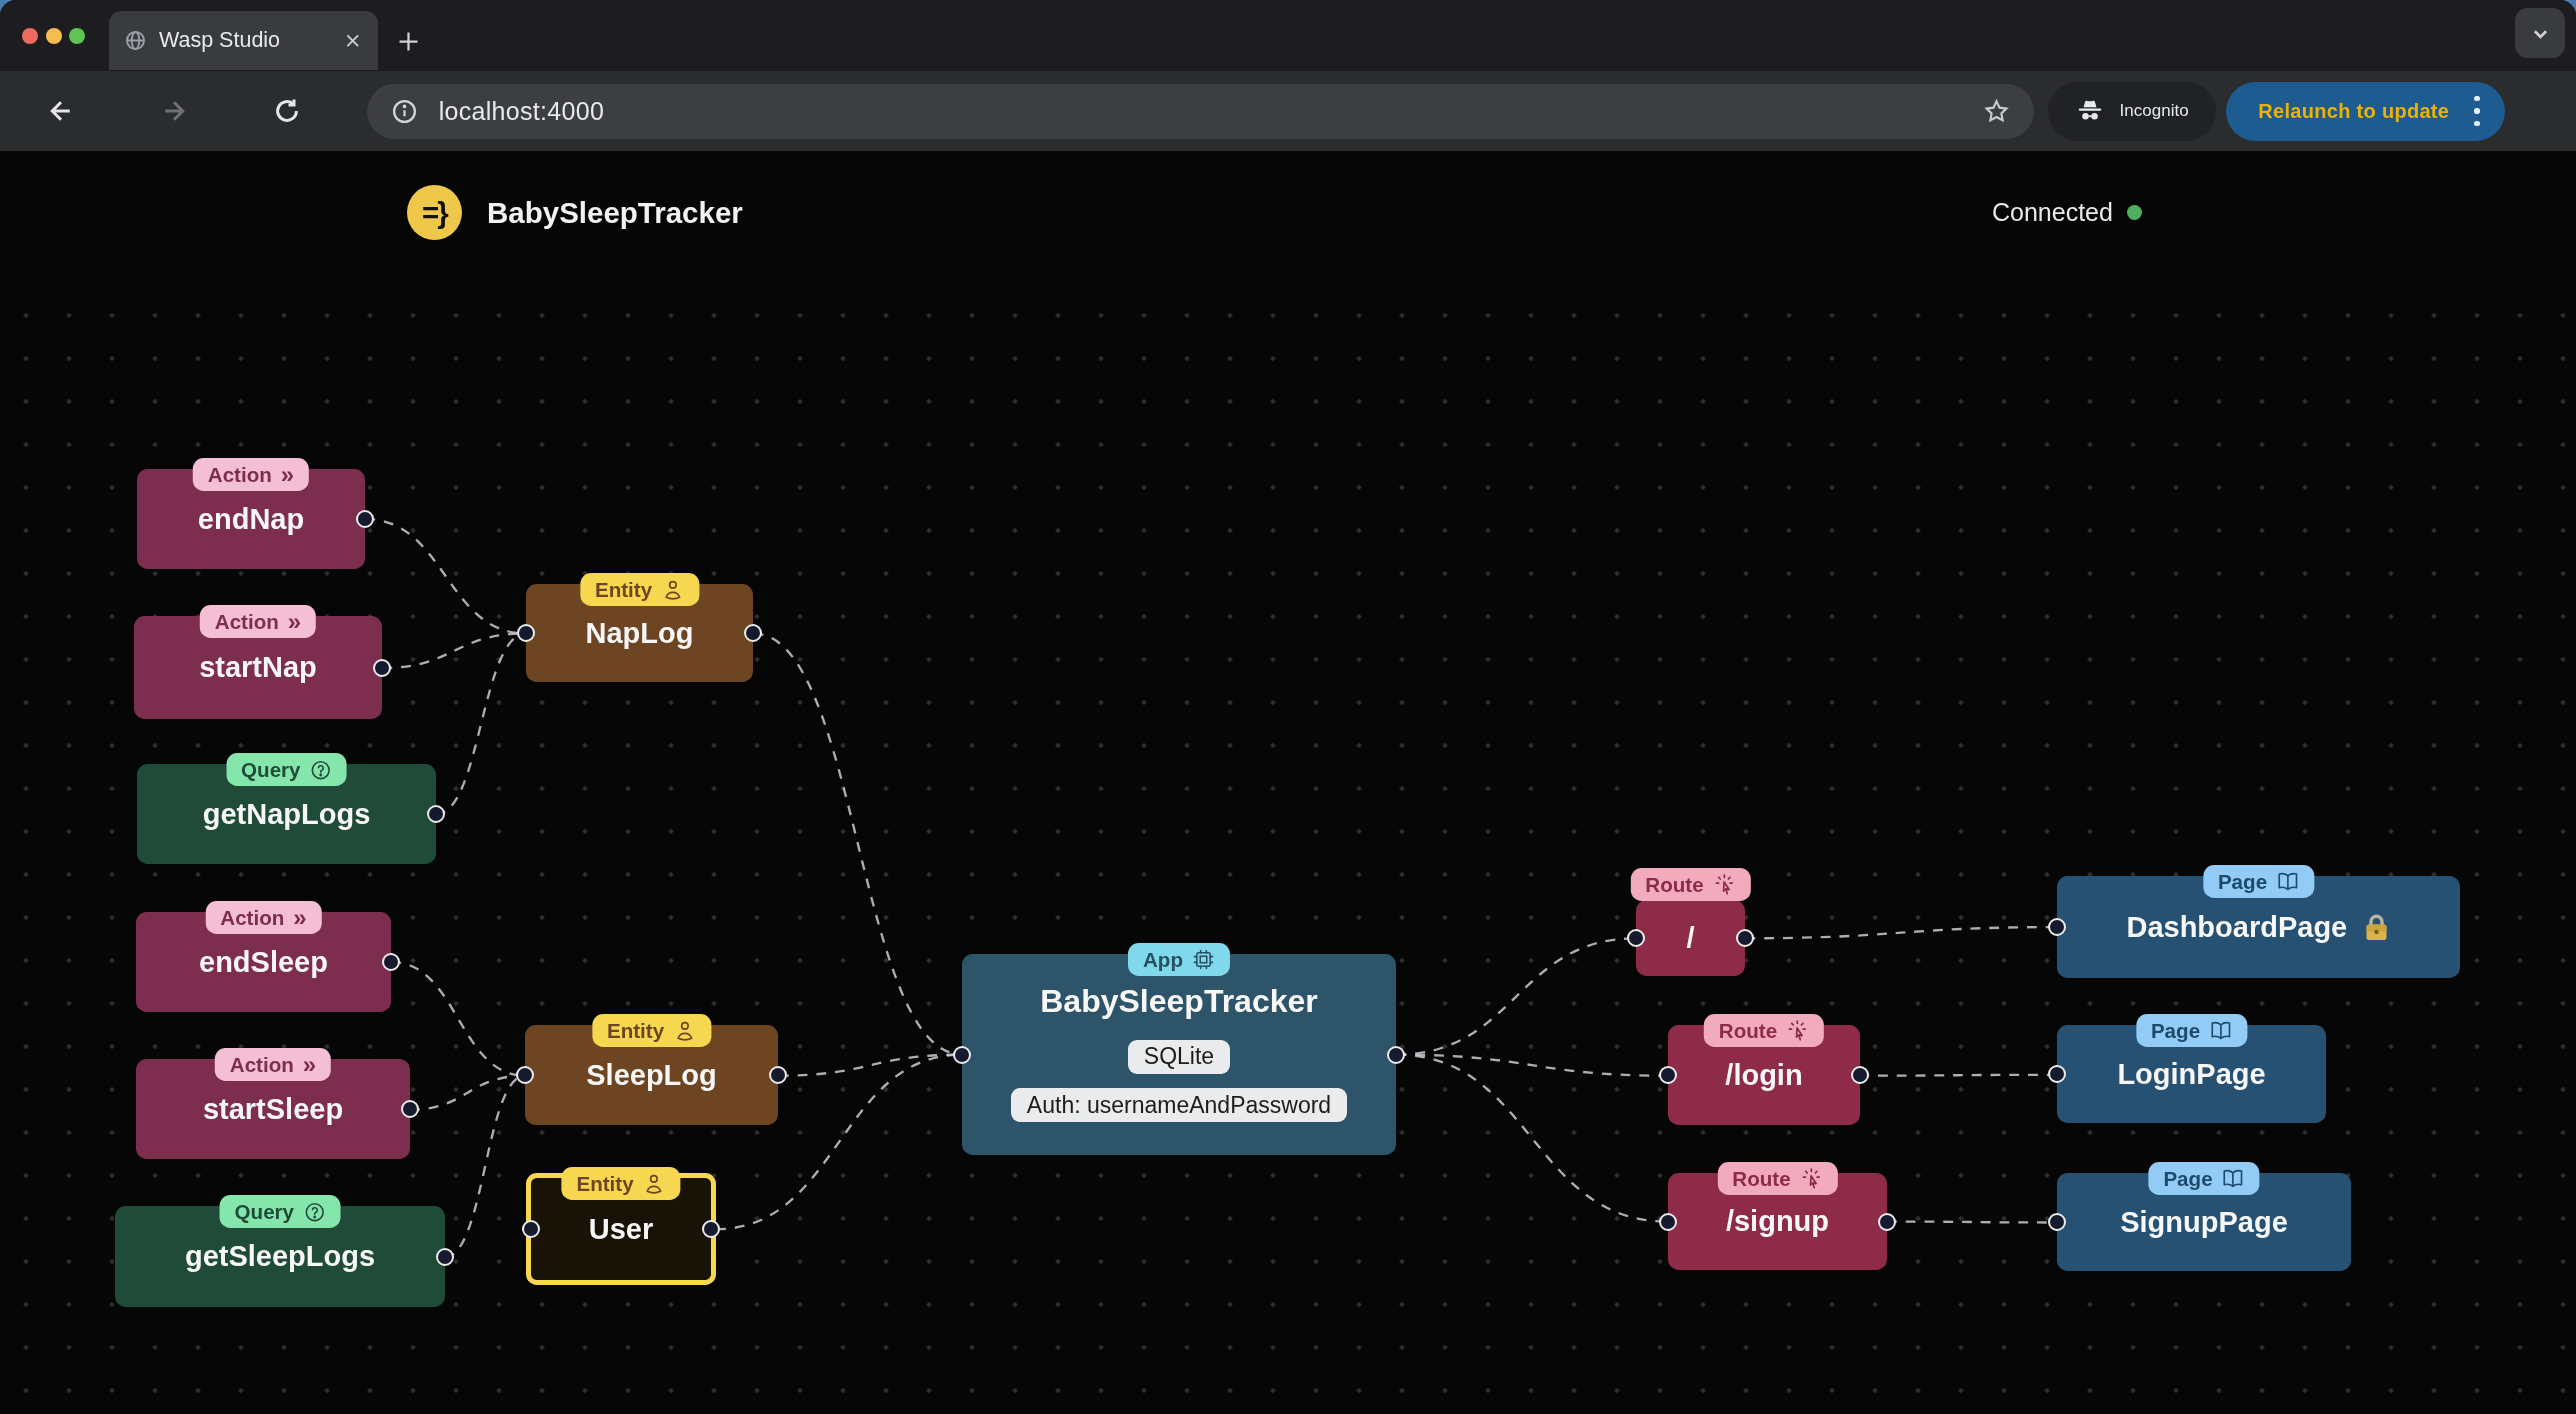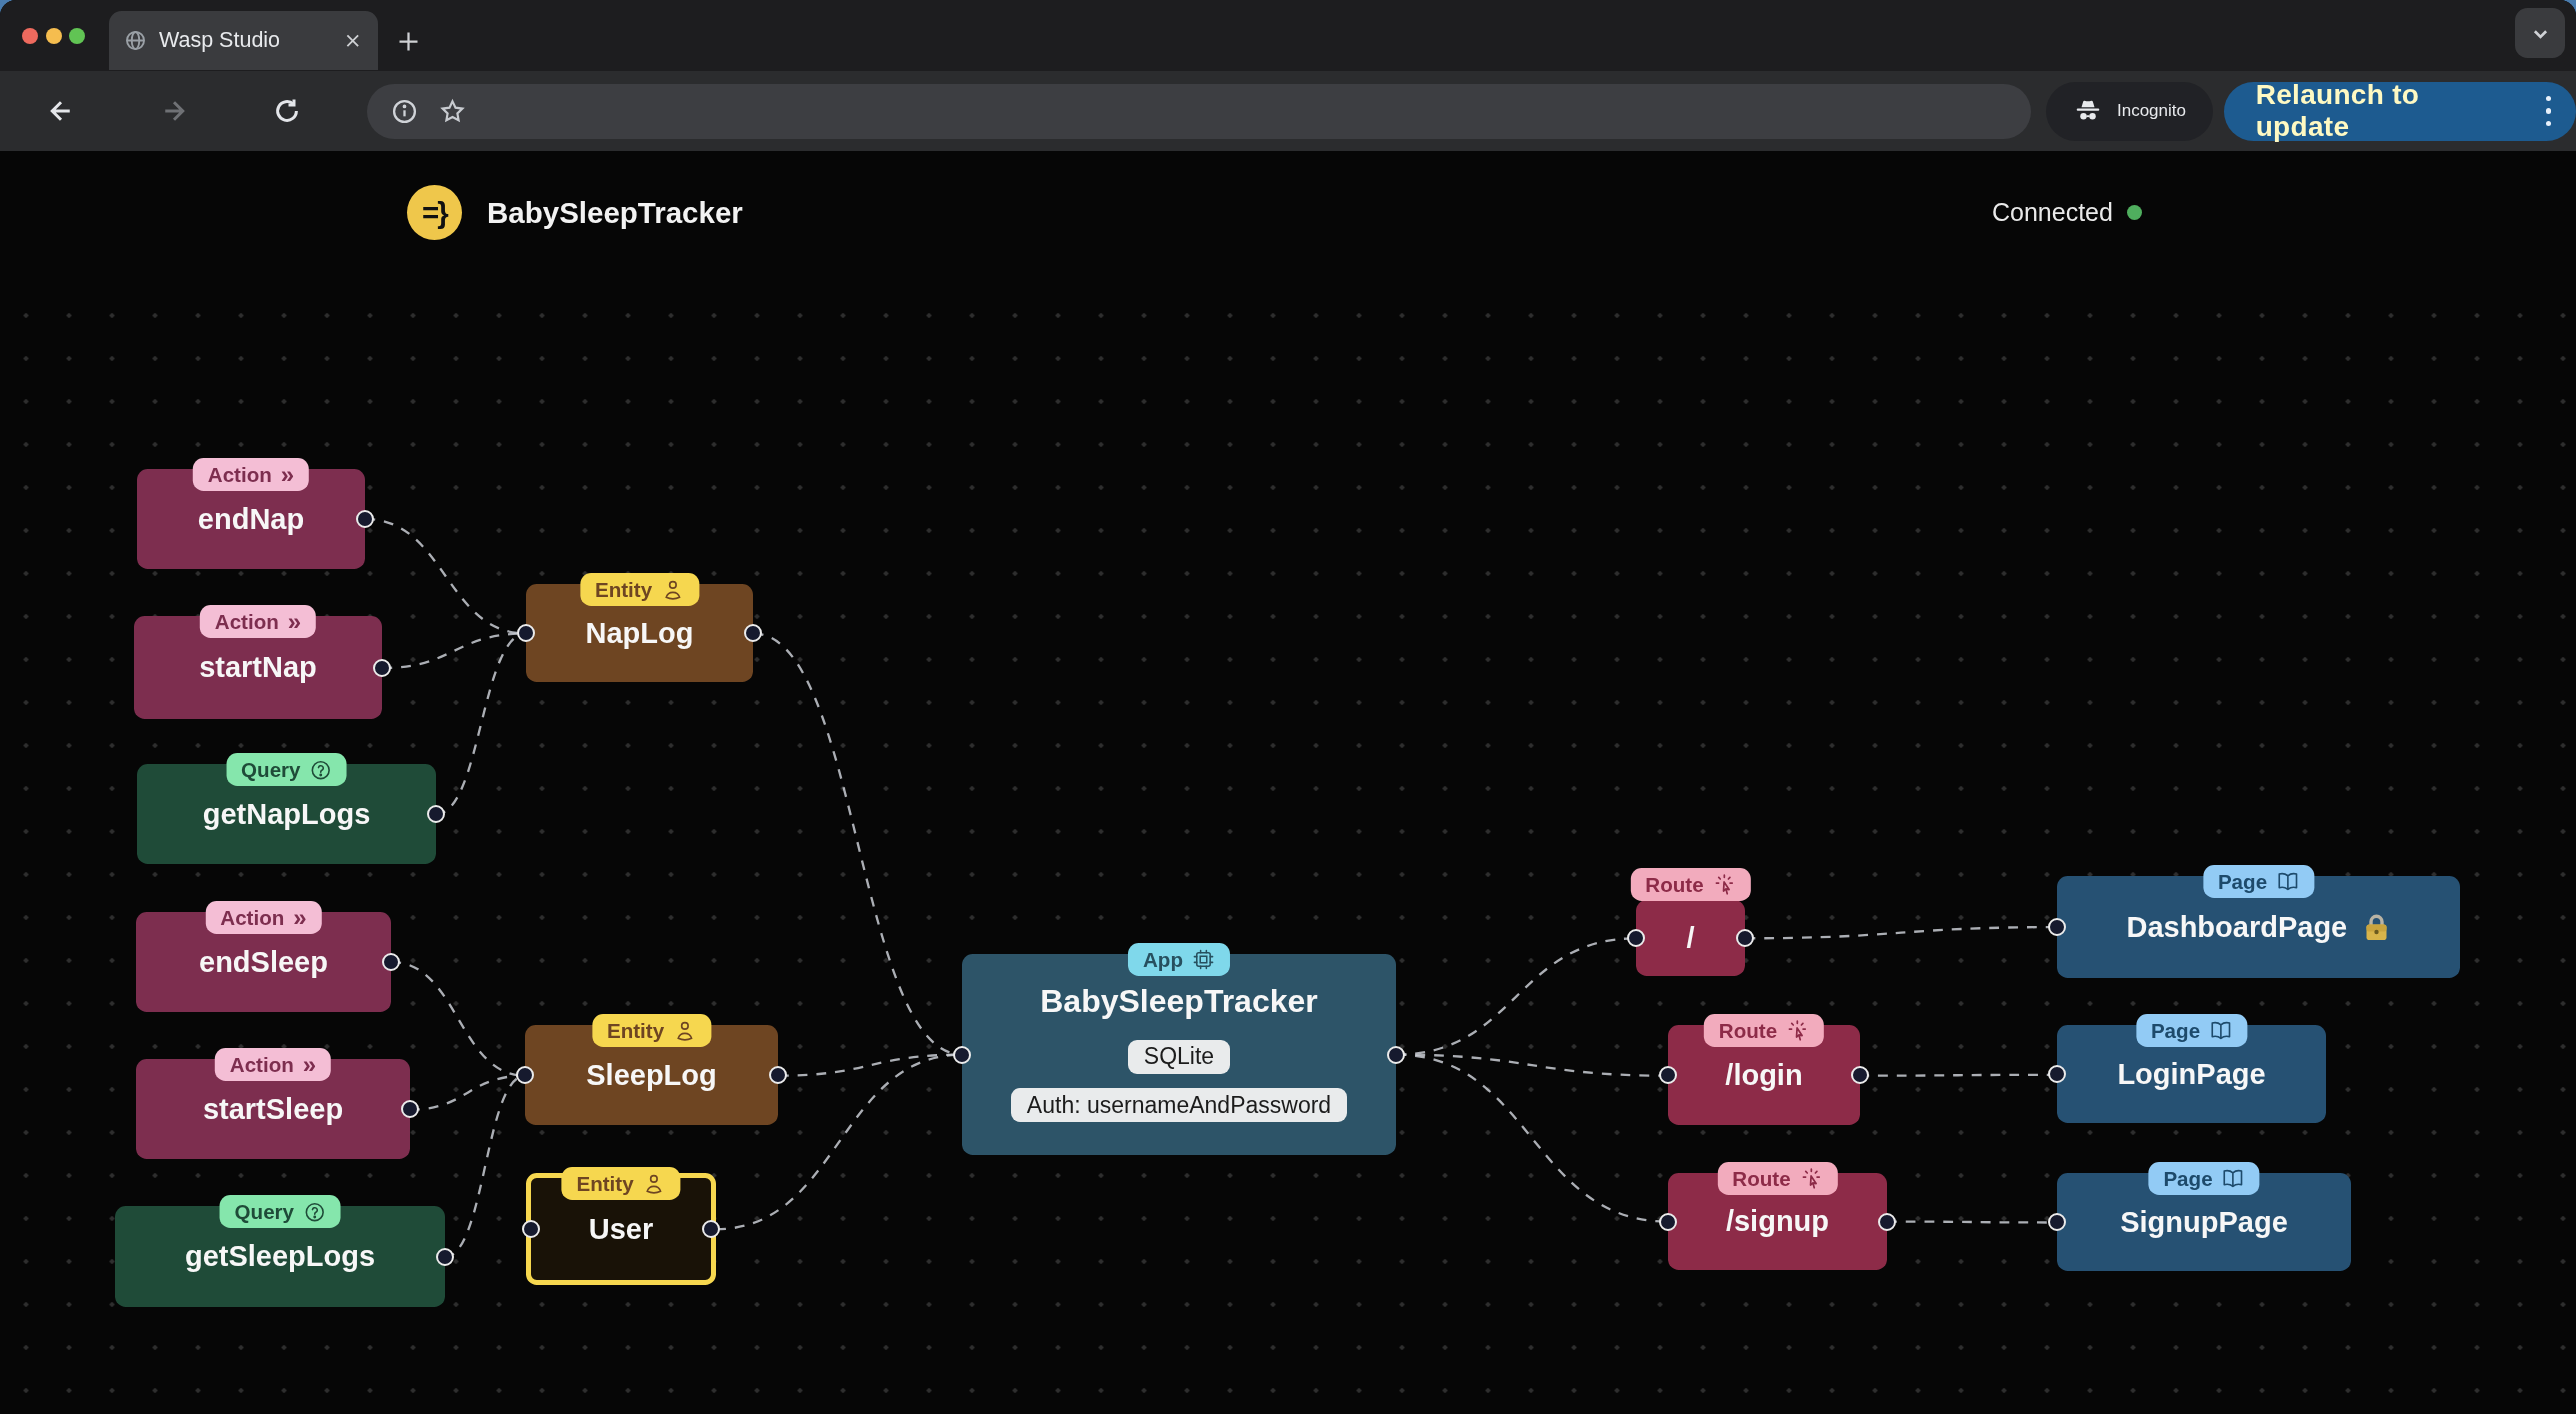--- a/index.html
+++ b/index.html
@@ -21,21 +21,21 @@
   .navbtn { width:50px; height:50px; border-radius:50%; display:flex; align-items:center; justify-content:center; }
   .back { margin-left:36px; } .fwd { margin-left:63px; } .reload { margin-left:63px; }
   .omnibox { margin-left:55px; width:1667px; height:55px; background:#3d3e42; border-radius:28px;
              display:flex; align-items:center; padding:0 23px; gap:19.7px; }
   .url { color:#e8eaed; font-size:25px; flex:1; letter-spacing:0.3px; }
   .incog { margin-left:14.3px; height:59px; background:#212226; border-radius:29.5px; display:flex;
            align-items:center; padding:0 27px; gap:14.3px; }
   .incog span { color:#e8eaed; font-size:17px; }
   .relaunch { margin-left:10.7px; height:59px; background:#1d5b90; border-radius:29.5px; display:flex;
               align-items:center; padding:0 19.7px 0 32px; gap:19.7px; }
-  .relaunch span { color:#fef9c3; font-size:28px; font-weight:600; letter-spacing:0.3px; }
+  .relaunch span { color:#eab308; font-size:20px; font-weight:600; letter-spacing:0.3px; }
   .kebab { display:flex; flex-direction:column; gap:7.2px; padding:5.4px; }
   .kebab i { width:5.4px; height:5.4px; border-radius:50%; background:#e8f1fb; }
 
   
   .content { position:relative; height:1264px; background:#060606; overflow:hidden; }
   .dots { position:absolute; left:0; right:0; top:125px; bottom:0;
           background-image:radial-gradient(circle,#2e2e2e 2.1px,rgba(0,0,0,0) 2.3px);
           background-size:43px 43px; background-position:4.5px 18px; }
   .app-header { position:absolute; left:407px; top:34px; display:flex; align-items:center; gap:25px; z-index:3; }
   .logo { width:55px; height:55px; border-radius:50%; background:#efc74b; color:#111;
@@ -126,20 +126,21 @@
     </div>
 
     <div class="omnibox">
       <span class="iconbtn">
         <svg width="29" height="29" viewBox="0 0 24 24" stroke="#d0d3d8" stroke-width="1.9" fill="none">
           <circle cx="12" cy="12" r="8.6"></circle>
             <path d="M12 11v5"></path>
             <circle cx="12" cy="7.8" r="0.6" fill="#d0d3d8"></circle>
         </svg>
       </span>
+      <span class="url">localhost:4000</span>
       <span class="iconbtn">
         <svg width="29" height="29" viewBox="0 0 24 24" stroke="#c8cbd0" stroke-width="1.8" fill="none">
           <path d="M12 3.6l2.5 5.2 5.7.8-4.15 4 1 5.7L12 16.6l-5.05 2.7 1-5.7-4.15-4 5.7-.8z"></path>
         </svg>
       </span>
     </div>
 
     <div class="incog">
       <span class="iconbtn">
         <svg width="30" height="30" viewBox="0 0 24 24" fill="#e8eaed">

